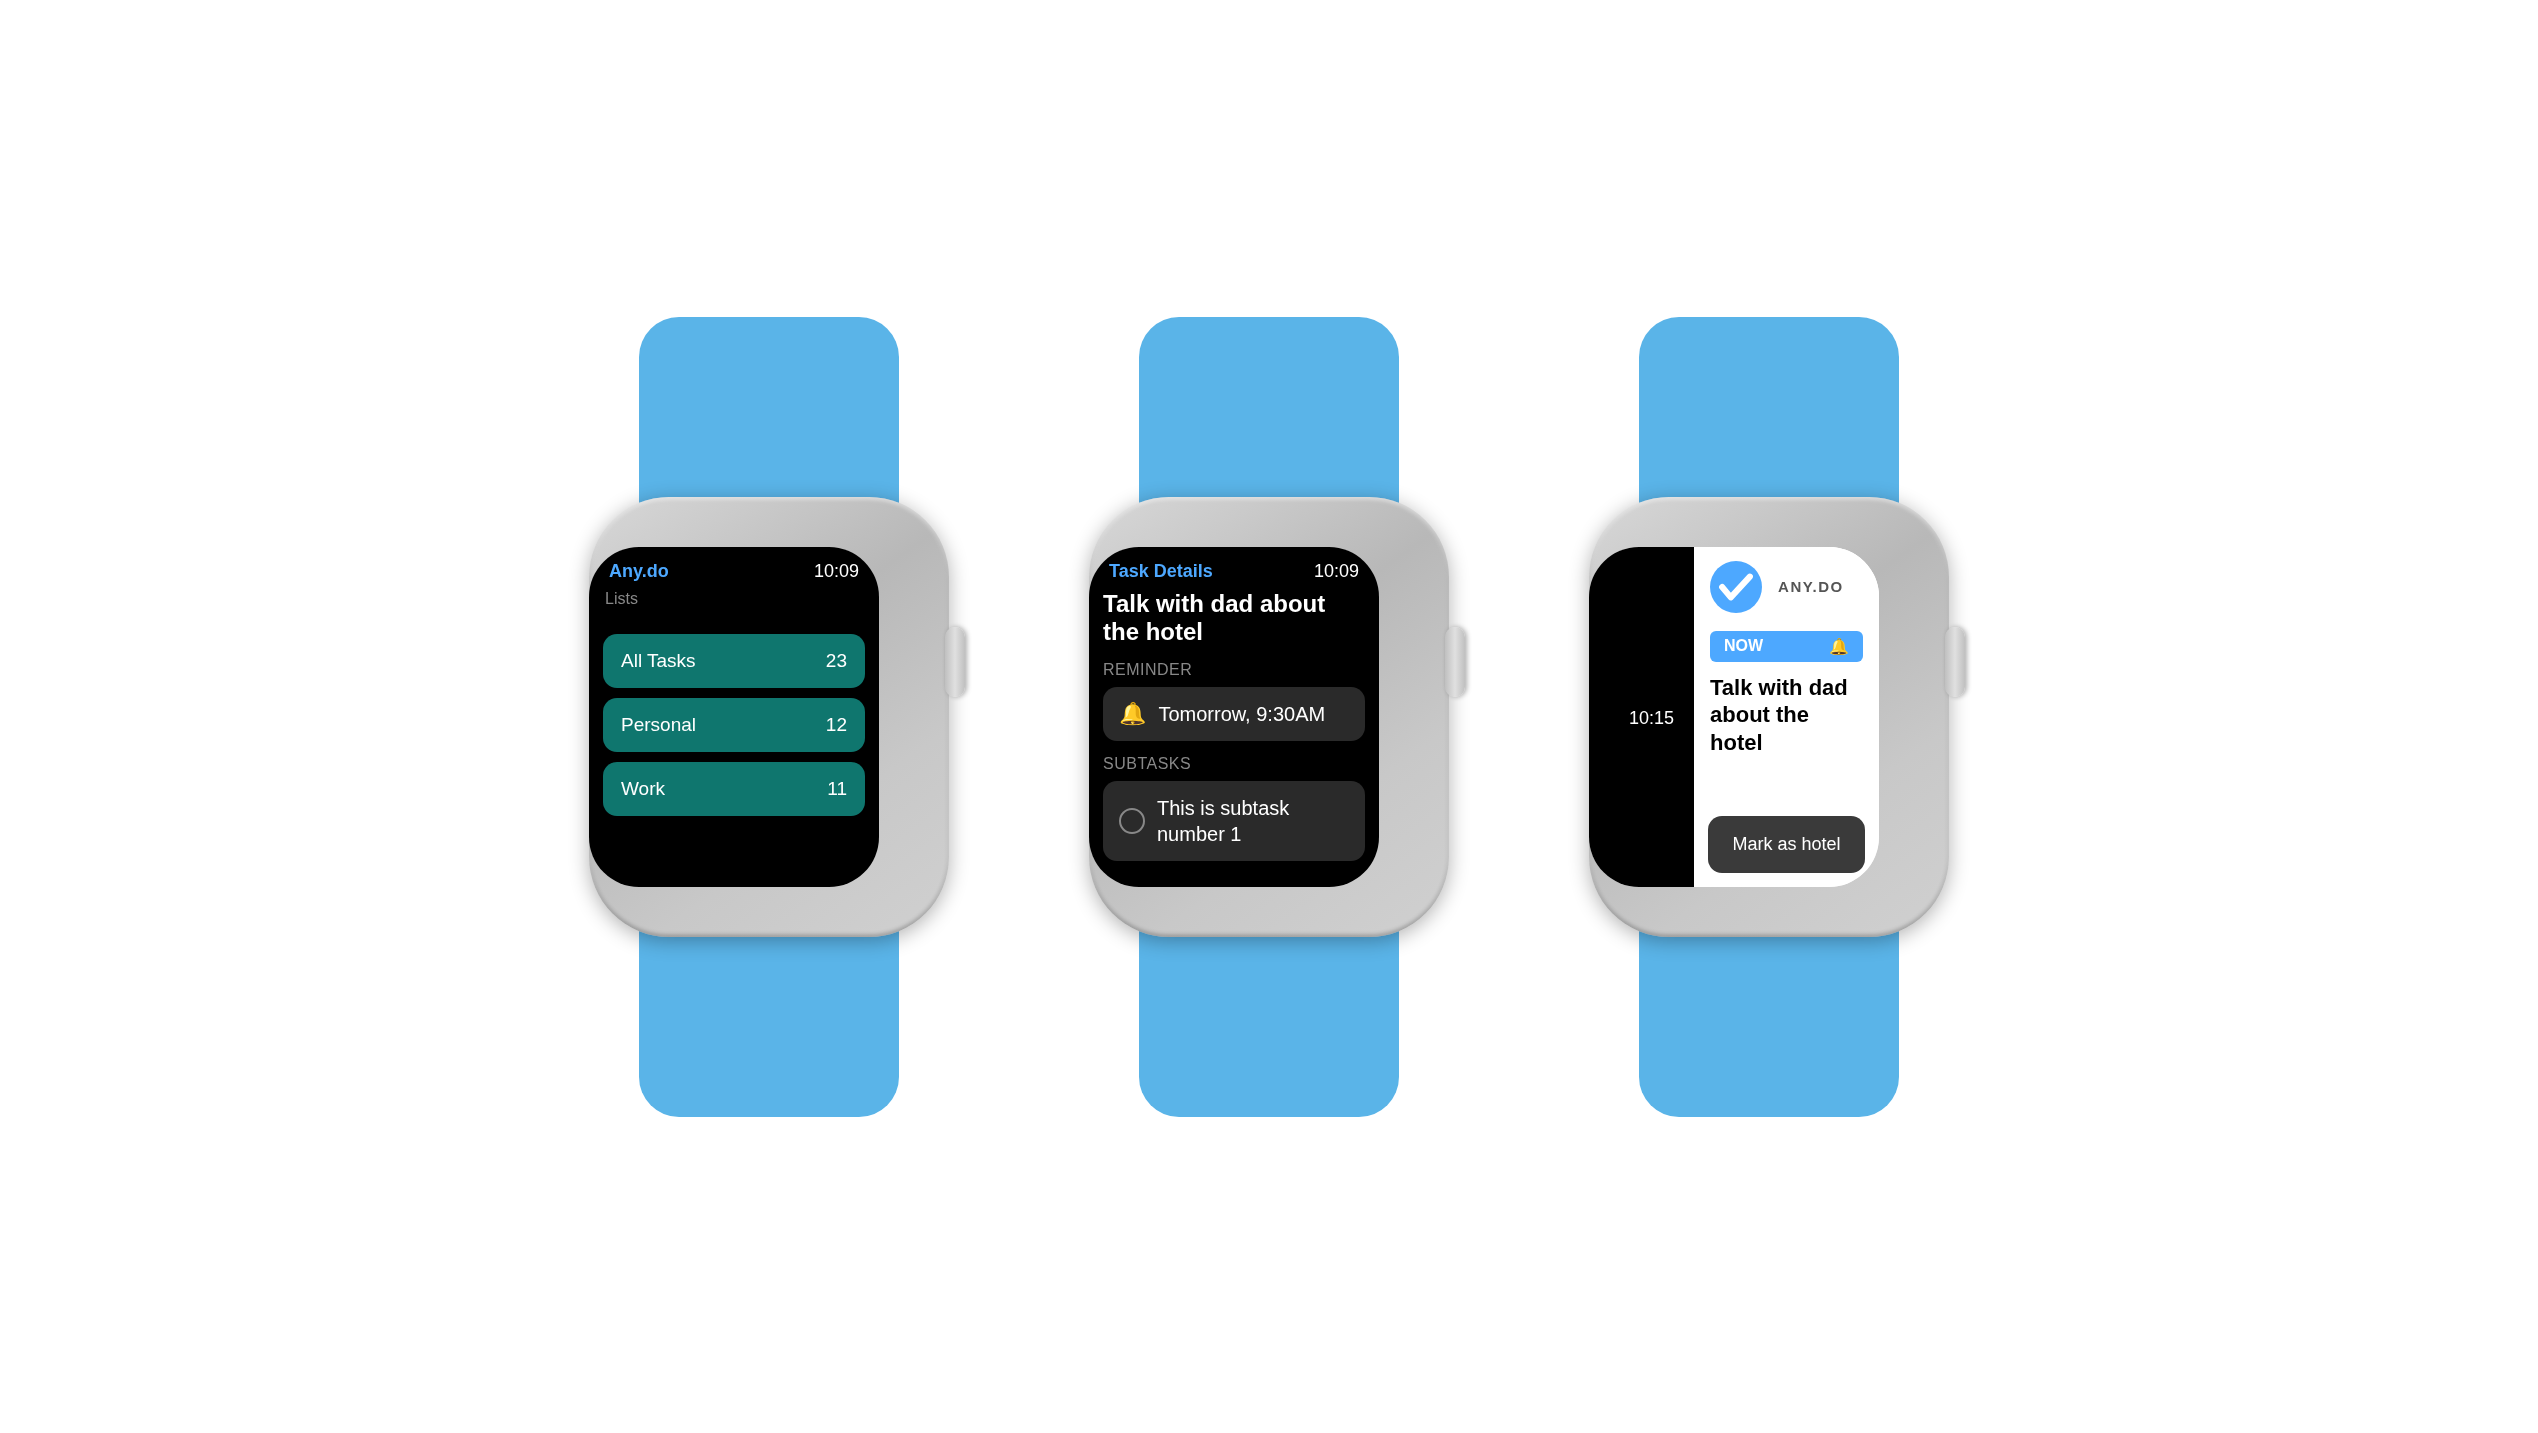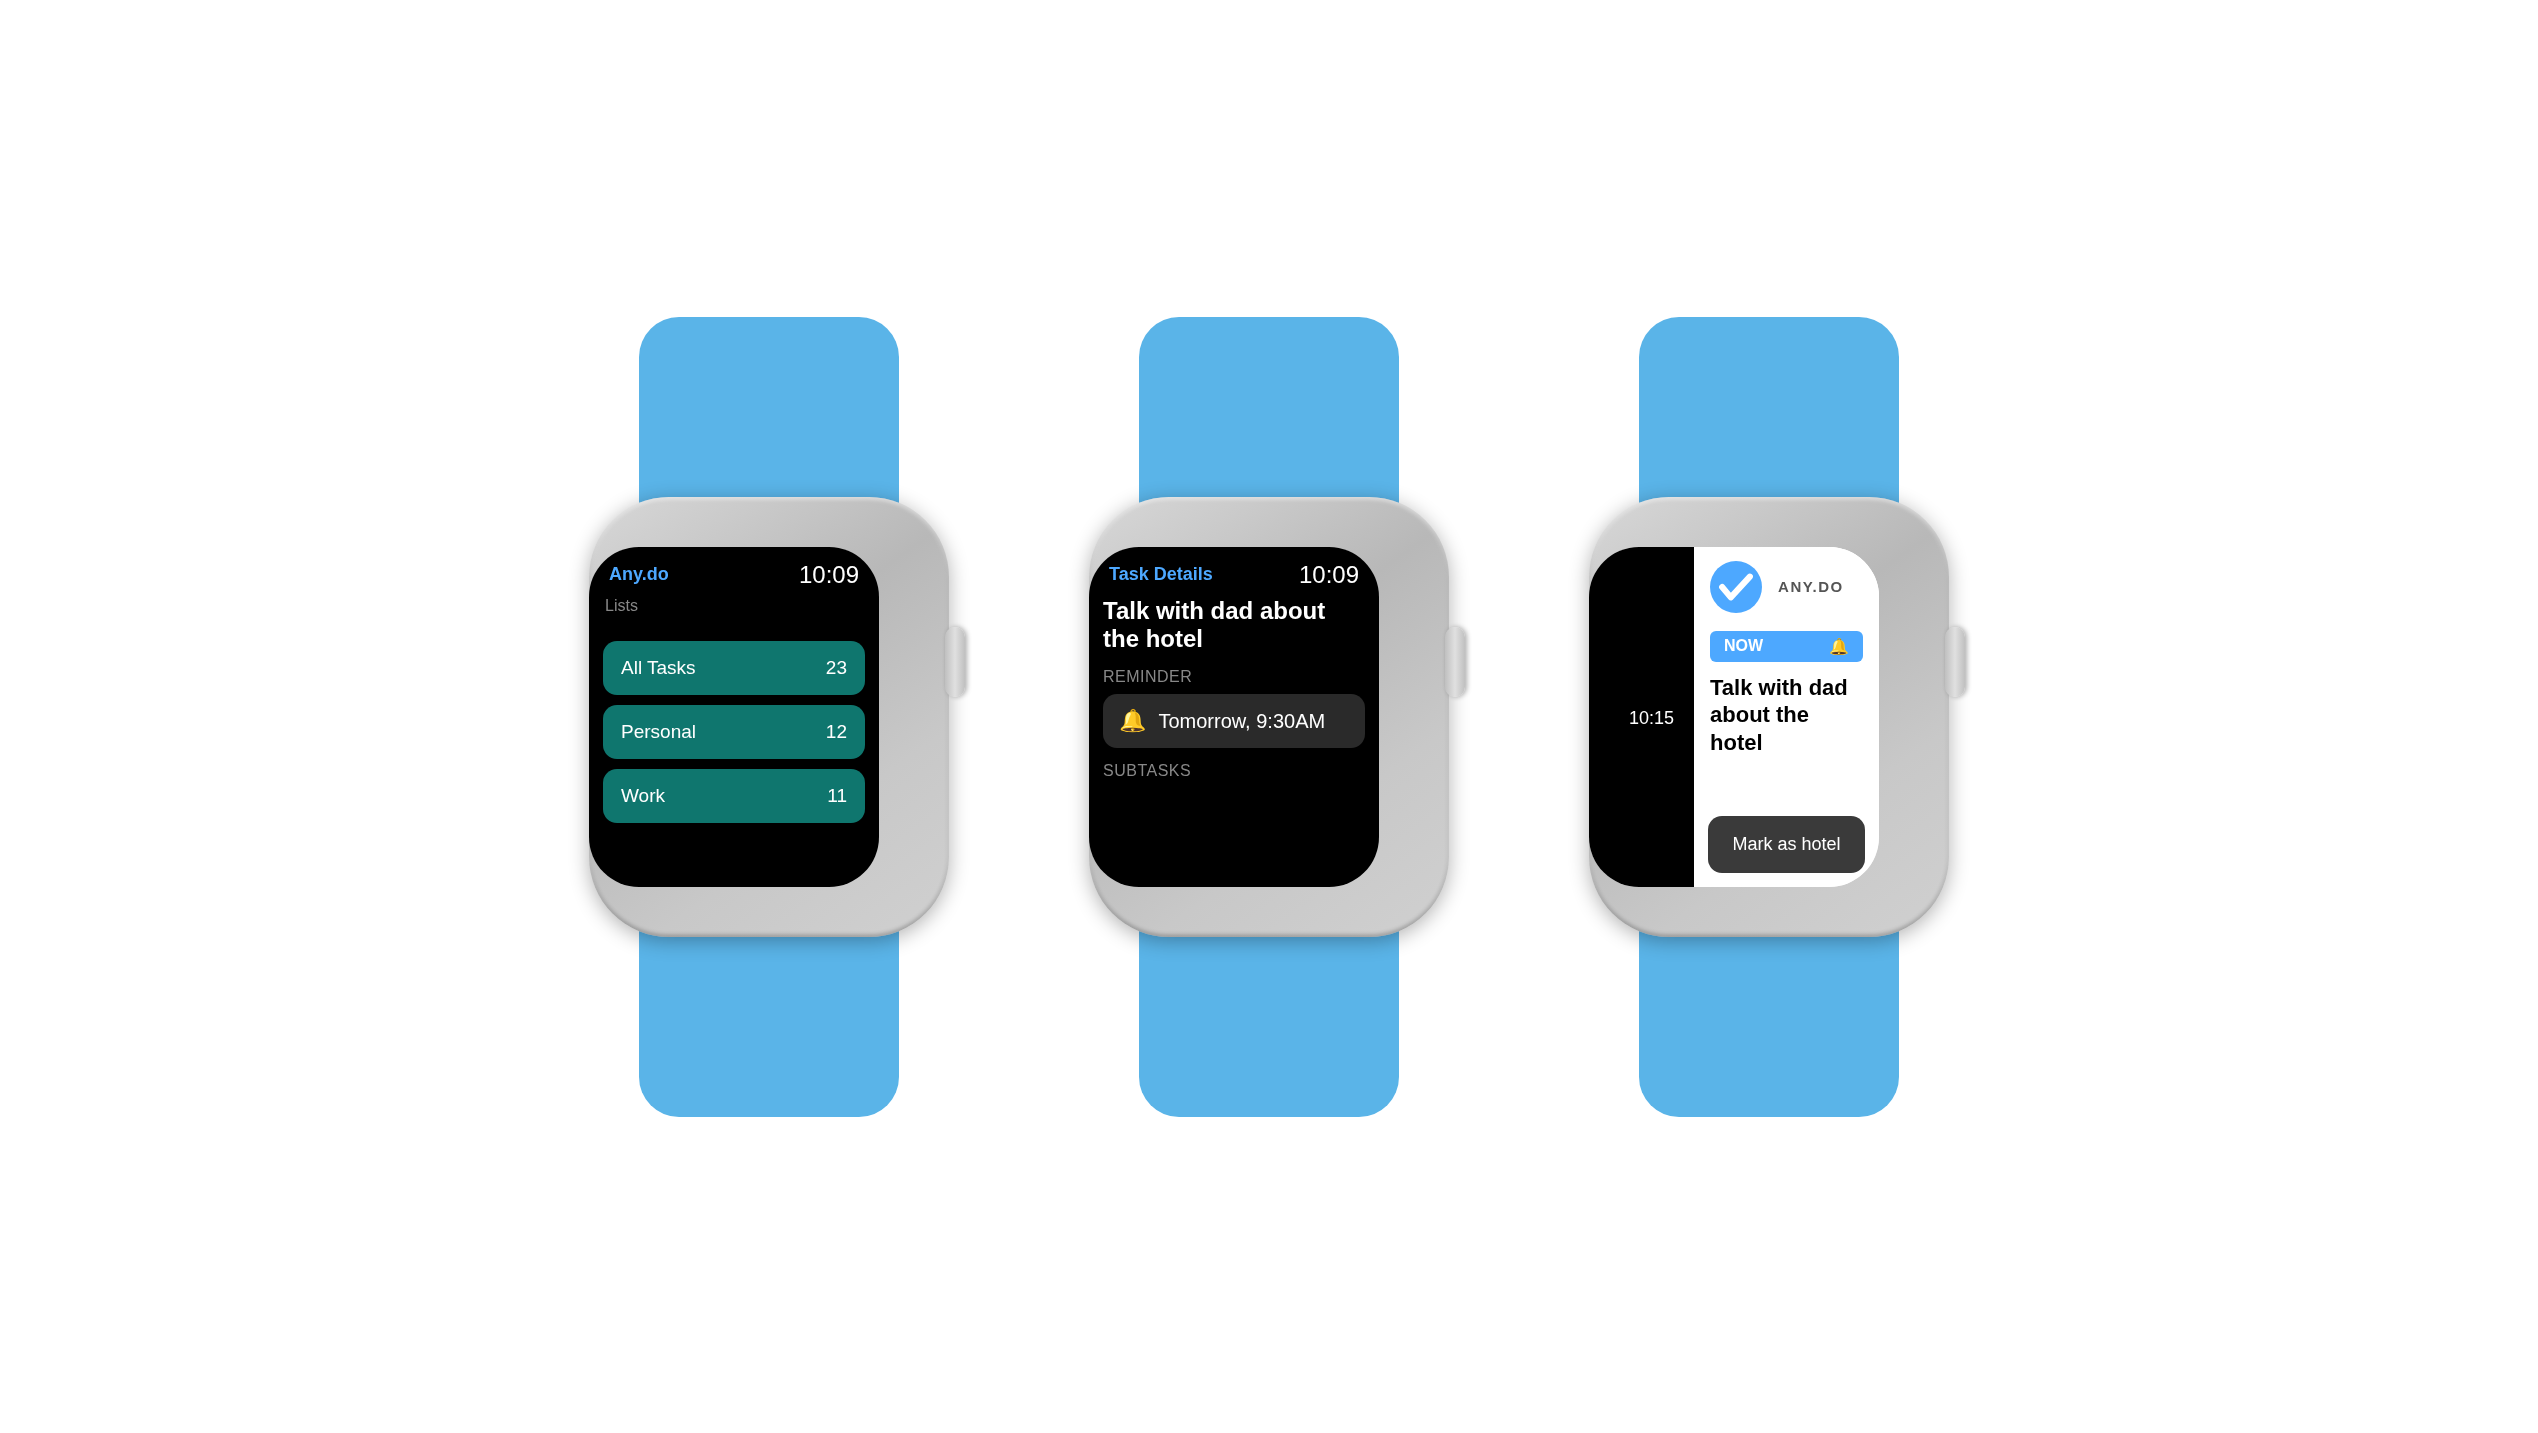--- a/index.html
+++ b/index.html
@@ -109,21 +109,21 @@
       padding: 14px 20px 8px;
     }
 
     .status-bar-title {
       font-size: 18px;
       font-weight: 600;
       color: #4da8ff;
     }
 
     .status-bar-time {
-      font-size: 24px;
+      font-size: 18px;
       font-weight: 300;
       color: white;
     }
 
     
     .lists-content {
       padding: 0 14px;
     }
 
     .lists-header {
@@ -350,20 +350,24 @@
             <span class="status-bar-time">10:09</span>
           </div>
           <div class="task-details-content">
             <div class="task-title">Talk with dad about the hotel</div>
             <div class="section-label">REMINDER</div>
             <div class="detail-card">
               <span class="detail-card-icon">🔔</span>
               <span class="detail-card-text">Tomorrow, 9:30AM</span>
             </div>
             <div class="section-label">SUBTASKS</div>
+            <div class="detail-card">
+              <div class="subtask-circle"></div>
+              <span class="detail-card-text">This is subtask number 1</span>
+            </div>
           </div>
         </div>
       </div>
     </div>
     <div class="band-bottom"></div>
   </div>
 
   <div class="watch">
     <div class="band-top"></div>
     <div class="watch-body">

